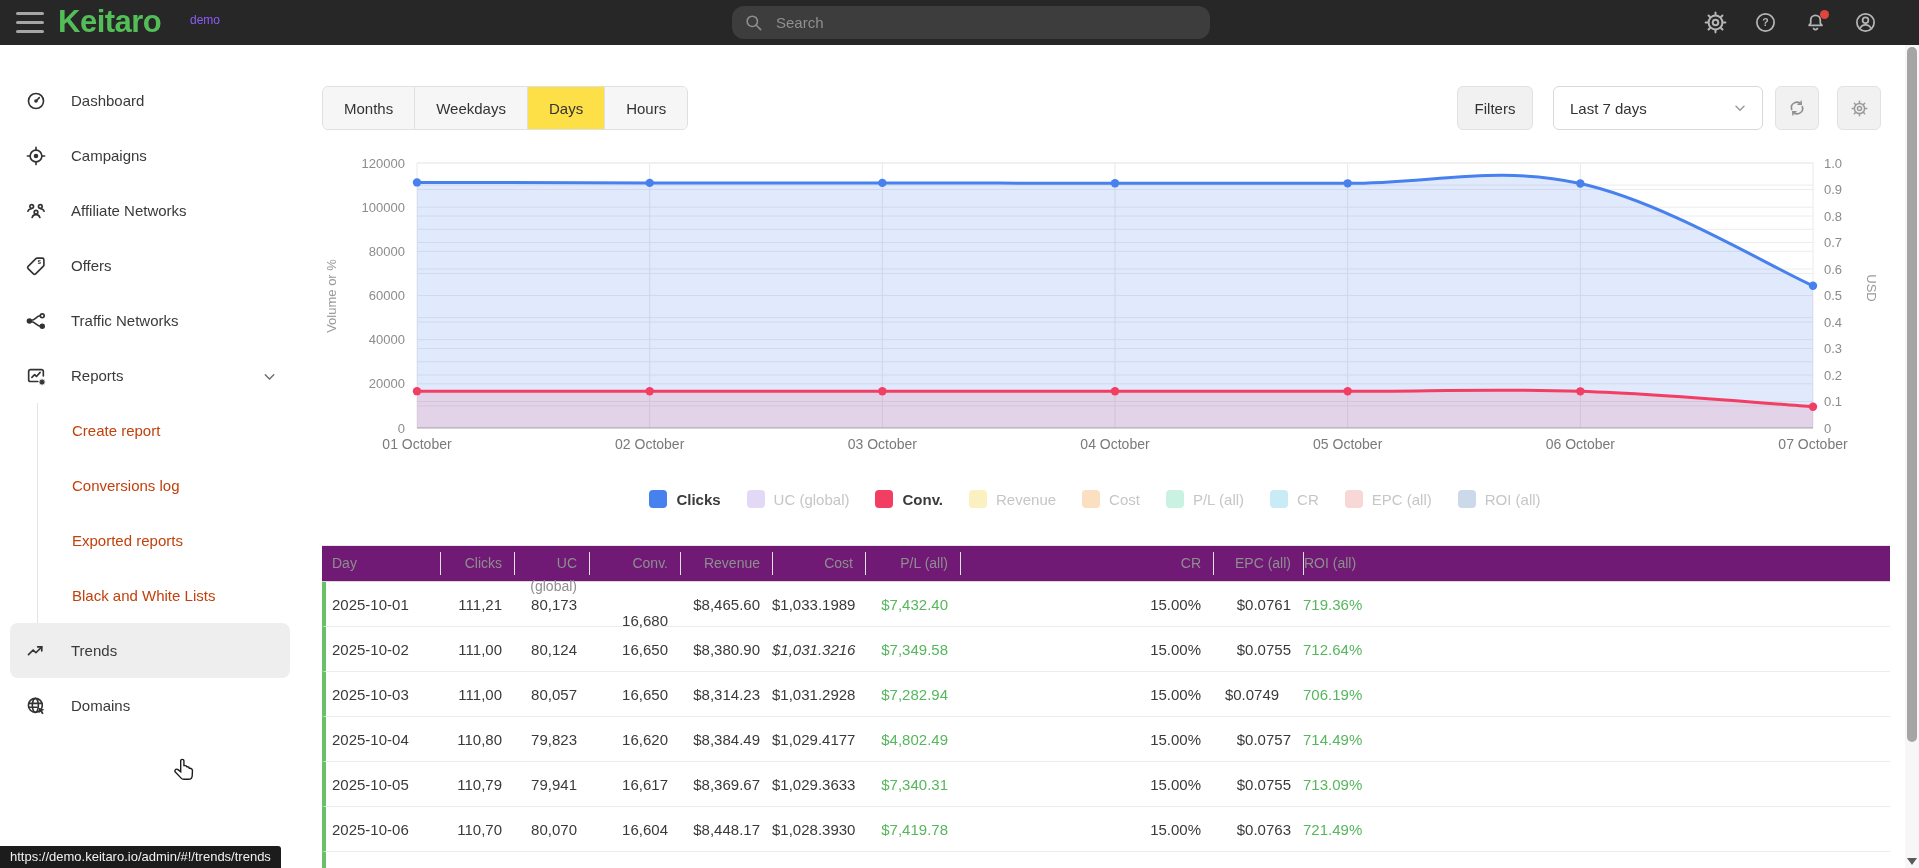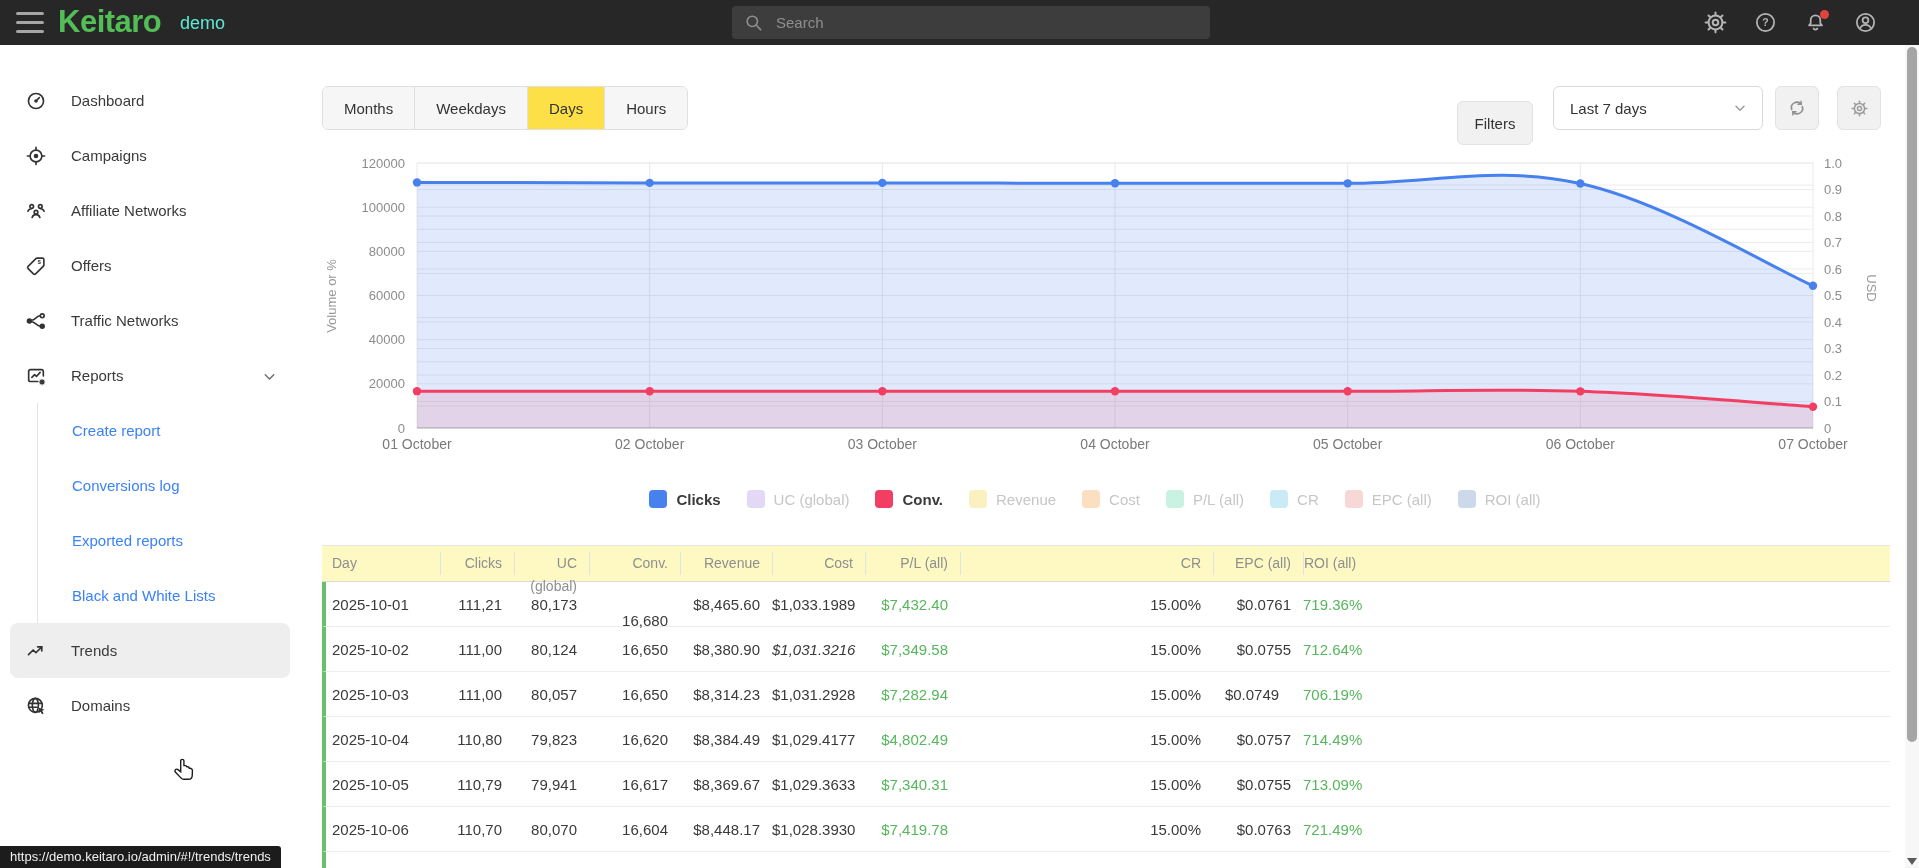--- a/index.html
+++ b/index.html
@@ -6,58 +6,58 @@
   body{
     width:1919px;height:868px;position:relative;overflow:hidden;
     background:#fff;font-family:"Liberation Sans",sans-serif;color:#333;
     -webkit-font-smoothing:antialiased;
   }
   
   .topbar{position:absolute;left:0;top:0;width:1919px;height:45px;background:#272727;z-index:30;}
   .hamburger{position:absolute;left:16px;top:12px;width:28px;height:21px;display:flex;flex-direction:column;justify-content:space-between;cursor:pointer;}
   .hamburger span{display:block;height:3px;border-radius:2px;background:#a6a6a6;}
   .logo{position:absolute;left:58px;top:4px;font-size:31px;font-weight:800;letter-spacing:-0.5px;color:#53bd57;}
-  .env{position:absolute;left:180px;top:13px;font-size:18px;color:#5eead4;}
-  .searchbox{position:absolute;left:732px;top:6px;width:478px;height:33px;background:#3d3d3d;border-radius:4px;display:flex;align-items:center;padding:0 12px;box-sizing:border-box;}
+  .env{position:absolute;left:190px;top:13px;font-size:12px;color:#8b5cf6;}
+  .searchbox{position:absolute;left:732px;top:6px;width:478px;height:33px;background:#3d3d3d;border-radius:12px;display:flex;align-items:center;padding:0 12px;box-sizing:border-box;}
   .searchbox svg{flex:0 0 auto;margin-right:11px;}
   .searchbox input{background:transparent;border:none;outline:none;color:#cfcfcf;font-size:15px;width:100%;font-family:"Liberation Sans",sans-serif;}
   .searchbox input::placeholder{color:#8f8f8f;}
   .topicons{position:absolute;right:36px;top:0;height:45px;display:flex;align-items:center;gap:14px;}
   .topicon{width:36px;height:36px;display:flex;align-items:center;justify-content:center;cursor:pointer;position:relative;}
   
   .sidebar{position:absolute;left:0;top:45px;width:300px;height:823px;background:#fff;padding-top:28px;box-sizing:border-box;z-index:5;}
   .nav-item{height:55px;margin:0 10px;padding-left:15px;display:flex;align-items:center;gap:24px;font-size:15px;color:#3a3a3a;border-radius:8px;cursor:pointer;position:relative;}
   .nav-item .nicon{width:22px;height:22px;flex:0 0 auto;display:flex;}
   .nav-item.active{background:#eeeeee;}
   .nav-item .chev{position:absolute;right:12px;top:50%;margin-top:-8px;}
   .nav-children{margin-left:37px;border-left:1px solid #e4e4e4;}
-  .nav-child{height:55px;display:flex;align-items:center;padding-left:34px;font-size:15px;color:#3b82f6;cursor:pointer;}
+  .nav-child{height:55px;display:flex;align-items:center;padding-left:34px;font-size:15px;color:#c2410c;cursor:pointer;}
   
   .main{position:absolute;left:300px;top:45px;width:1605px;height:823px;background:#fff;}
   .tabbar{position:absolute;left:22px;top:41px;height:44px;display:flex;border:1px solid #e0e0e0;border-radius:6px;overflow:hidden;background:#f6f6f6;box-sizing:border-box;}
   .tab{padding:0 21px;display:flex;align-items:center;font-size:15px;color:#333;border-right:1px solid #e0e0e0;cursor:pointer;background:#f6f6f6;}
   .tab:last-child{border-right:none;}
   .tab.active{background:#fde047;}
   .btn{position:absolute;top:41px;height:44px;border:1px solid #e2e2e2;border-radius:6px;background:#f1f1f1;display:flex;align-items:center;justify-content:center;font-size:15px;color:#333;cursor:pointer;box-sizing:border-box;}
-  .btn-filters{left:1157px;width:76px;margin-top:15px;}
+  .btn-filters{left:1157px;width:76px;}
   .select{position:absolute;left:1253px;top:41px;width:210px;height:44px;border:1px solid #d9d9d9;border-radius:6px;background:#fff;display:flex;align-items:center;font-size:15px;color:#333;padding:0 14px 0 16px;box-sizing:border-box;cursor:pointer;justify-content:space-between;}
   .btn-refresh{left:1475px;width:44px;}
   .btn-chartgear{left:1537px;width:44px;}
   
   .chartwrap{position:absolute;left:0;top:103px;width:1590px;height:325px;}
   
   .legend{position:absolute;left:0;top:445px;width:1590px;display:flex;justify-content:center;align-items:center;gap:26px;}
   .legend-item{display:flex;align-items:center;gap:9px;cursor:pointer;}
   .legend-swatch{width:18px;height:18px;border-radius:4px;flex:0 0 auto;}
   .legend-label{font-size:15px;}
   .legend-item.on .legend-label{color:#3b3b3b;font-weight:700;}
   .legend-item.off .legend-label{color:#c6c6c6;}
   
   .tablewrap{position:absolute;left:22px;top:500px;width:1568px;}
-  .thead{display:flex;height:37px;background:#fef9c3;border-top:1px solid #e8e8e8;border-bottom:1px solid #d9d9d9;box-sizing:border-box;align-items:center;}
+  .thead{display:flex;height:37px;background:#701a75;border-top:1px solid #e8e8e8;border-bottom:1px solid #d9d9d9;box-sizing:border-box;align-items:center;}
   .th{font-size:14px;color:#8e8e8e;box-sizing:border-box;padding-right:12px;height:23px;line-height:23px;border-left:1px solid #e2e2e2;}
   .th:first-child{border-left:none;padding-left:10px;}
   .trow{display:flex;height:45px;align-items:center;border-bottom:1px solid #ececec;border-left:4px solid #6abf69;box-sizing:border-box;background:#fff;}
   .td{font-size:15px;color:#3a3a3a;box-sizing:border-box;padding-right:12px;white-space:nowrap;overflow:hidden;}
   .td.green{color:#56b75c;}
   .ar{text-align:right;}
   .al{text-align:left;}
   
   .scrollbar{position:absolute;right:0;top:45px;width:14px;height:823px;background:#f7f7f7;z-index:40;}
   .scroll-thumb{position:absolute;left:2px;top:2px;width:10px;height:695px;background:#a5a5a5;border-radius:6px;cursor:pointer;}

